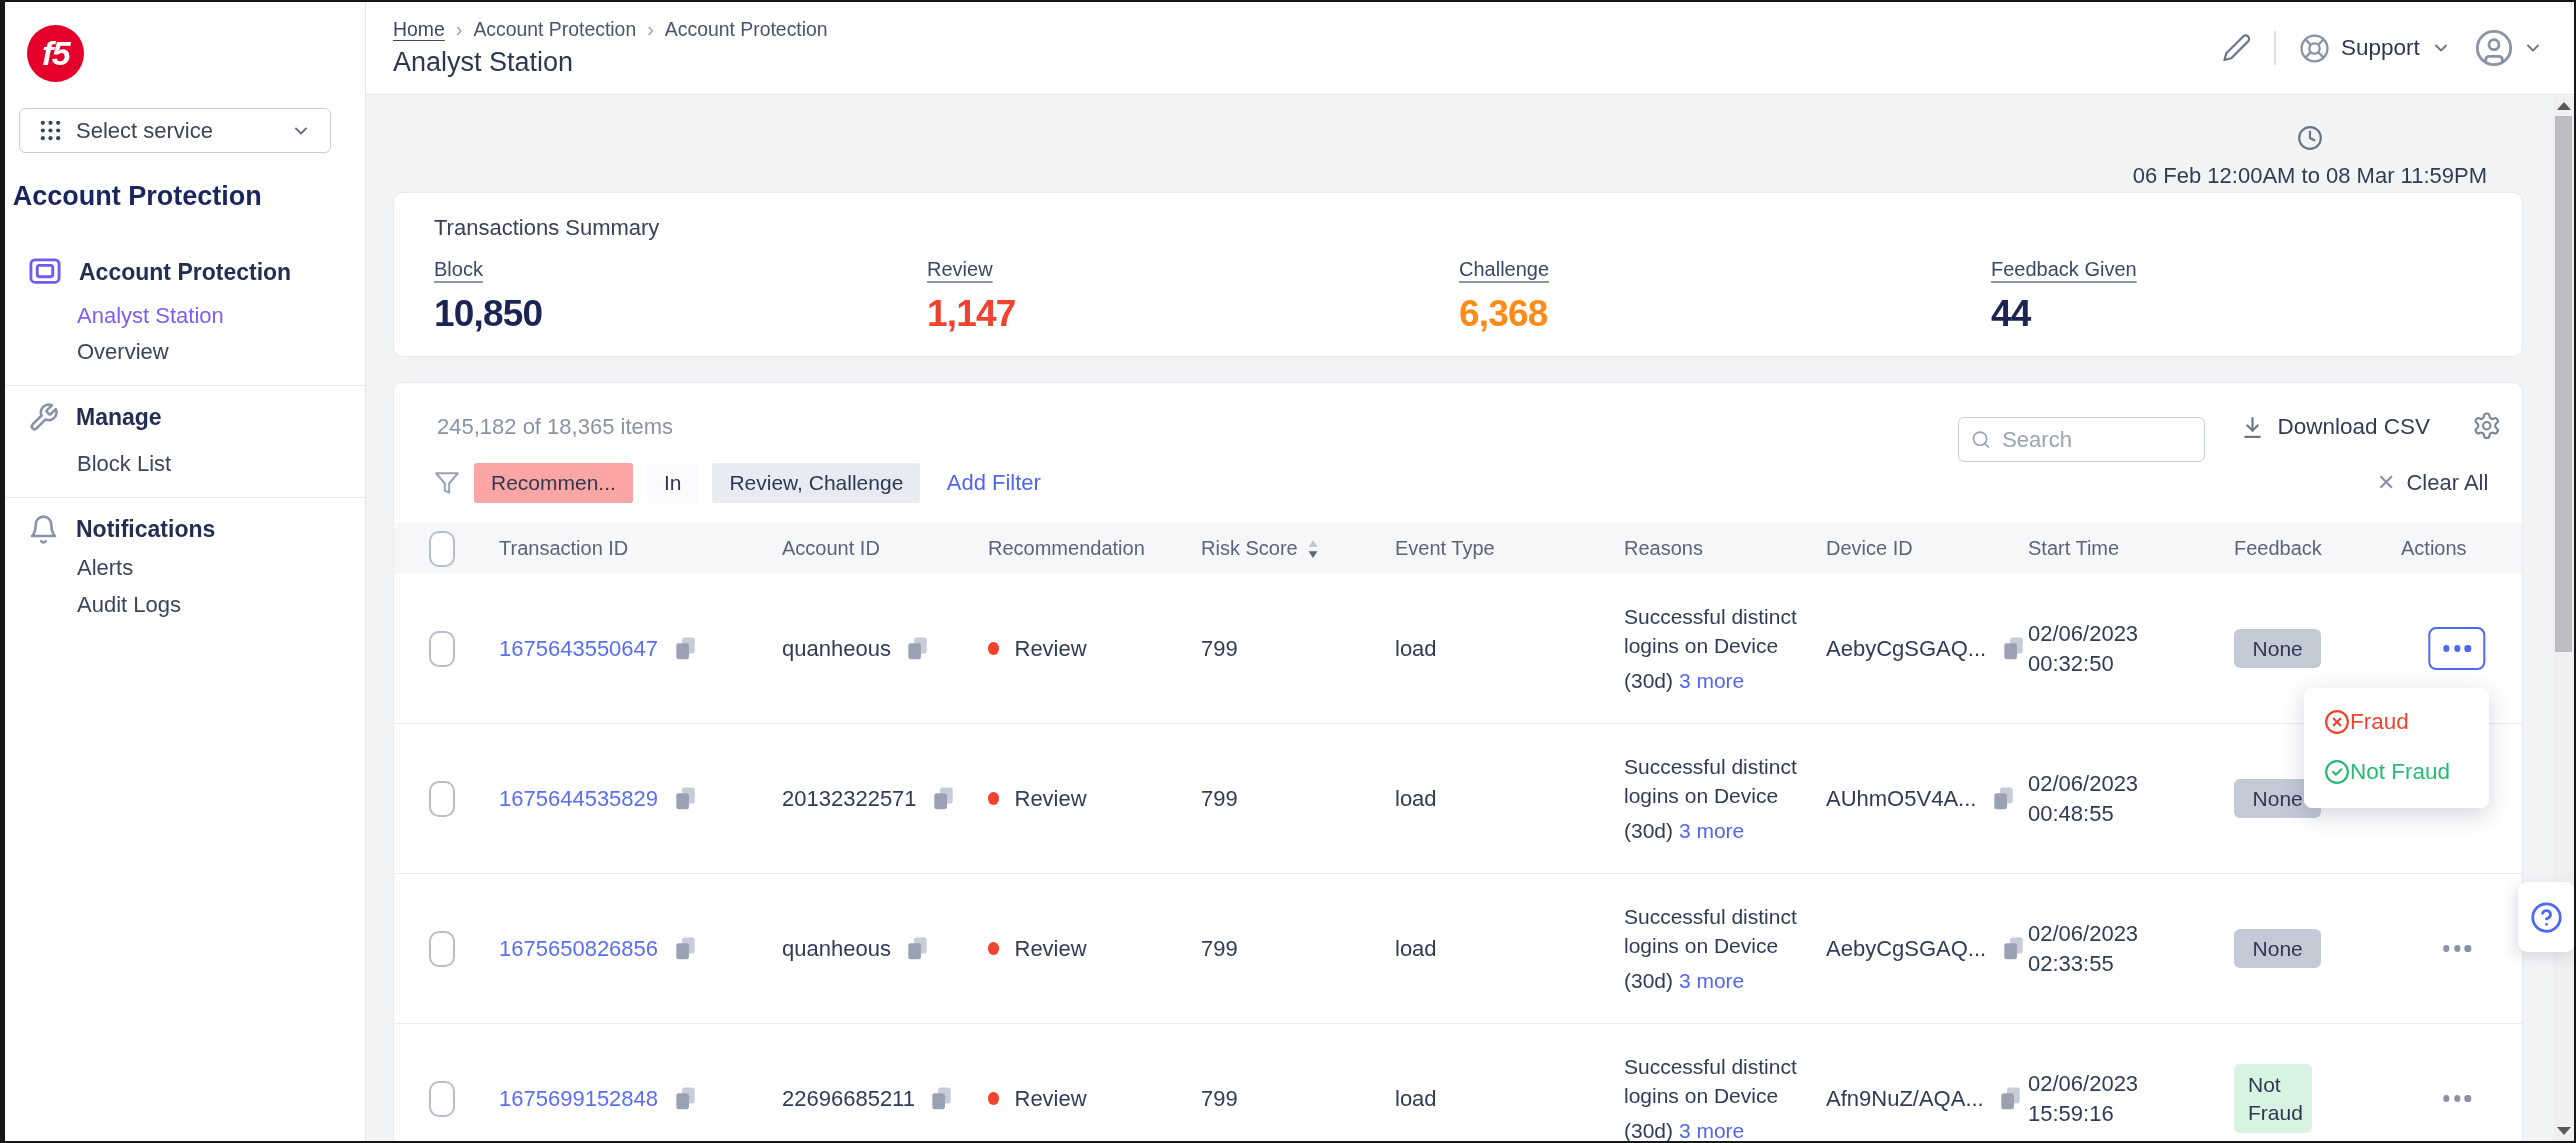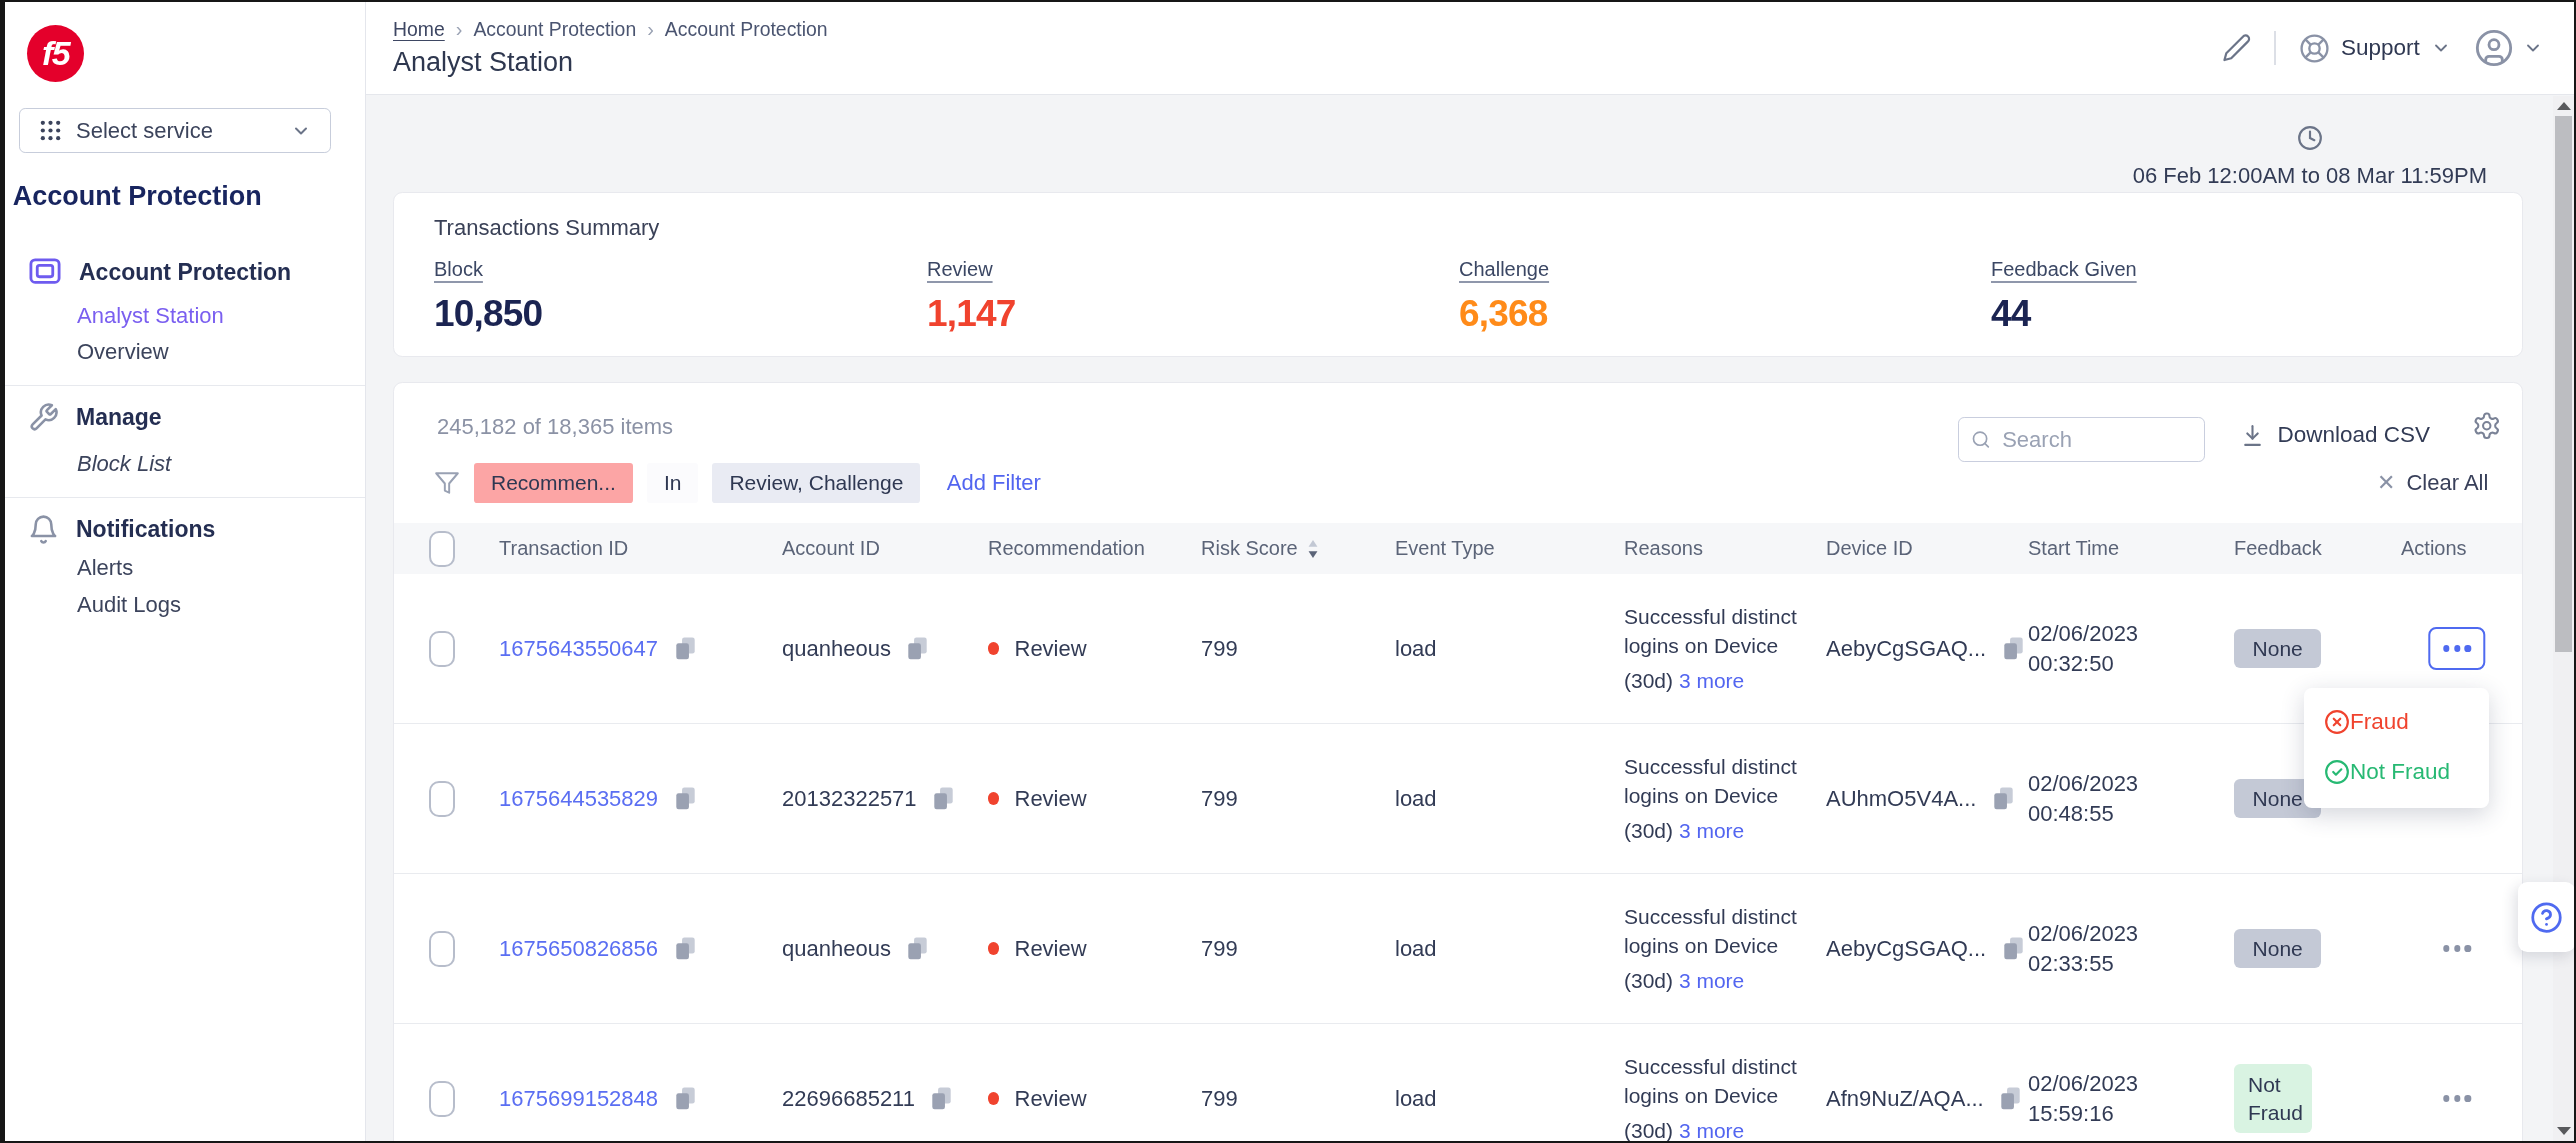--- a/index.html
+++ b/index.html
@@ -64,21 +64,21 @@
   .chip-op{ background:#fbfbfd; }
   .chip-value{ background:#e9ebf3; }
   .add-filter{ font-size:22px; color:#5265f0; margin-left:12.4px; cursor:pointer; }
   .search-box{ position:absolute; left:1564px; top:34px; width:247px; height:45px;
                border:1.6px solid #c9cede; border-radius:6.2px; background:#fff;
                display:flex; align-items:center; gap:11px; padding:0 12.4px; }
   .search-box input{ border:none; outline:none; width:100%; font-size:22px; color:#2f3852;
                      font-family:"Liberation Sans",sans-serif; background:transparent; }
   .search-box input::placeholder{ color:#9aa2b4; }
   .download{ position:absolute; left:1846px; top:31px; display:flex; align-items:center; gap:12.4px;
-             font-size:22.5px; color:#323b55; cursor:pointer;margin-top:8px; }
+             font-size:22.5px; color:#323b55; cursor:pointer; }
   .gear-btn{ position:absolute; left:2078px; top:28px; cursor:pointer; }
   .clear-all{ position:absolute; left:1983px; top:87px; display:flex; align-items:center; gap:11px;
               font-size:22px; color:#39405a; cursor:pointer; }
   .clear-all .x{ color:#8a92a6; font-size:22px; }
 
   .thead, .trow{ display:grid;
       grid-template-columns:70px 283px 206px 213px 194px 229px 202px 202px 206px 167px 101px;
       align-items:center; padding-left:35px; }
   .thead{ position:absolute; left:0; top:140px; width:100%; height:51px; background:#f6f7f9;
           font-size:20px; color:#5b6478; }
@@ -165,21 +165,21 @@
     <div class="nav-item" style="top:337px;">Overview</div>
 
     <div class="sb-divider" style="top:383px;"></div>
 
     <div class="nav-section-header" style="top:400px;">
       <svg width="31" height="31" viewBox="0 0 24 24" fill="none" stroke="#8a92a6" stroke-width="2" stroke-linecap="round" stroke-linejoin="round">
         <path d="M14.7 6.3a1 1 0 0 0 0 1.4l1.6 1.6a1 1 0 0 0 1.4 0l3.77-3.77a6 6 0 0 1-7.94 7.94l-6.91 6.91a2.12 2.12 0 0 1-3-3l6.91-6.91a6 6 0 0 1 7.94-7.94l-3.76 3.76z"></path>
       </svg>
       <span>Manage</span>
     </div>
-    <div class="nav-item" style="top:449px;font-style:italic;">Block List</div>
+    <div class="nav-item" style="top:449px;">Block List</div>
 
     <div class="sb-divider" style="top:495px;"></div>
 
     <div class="nav-section-header" style="top:512px;">
       <svg width="31" height="31" viewBox="0 0 24 24" fill="none" stroke="#8a92a6" stroke-width="2" stroke-linecap="round" stroke-linejoin="round">
         <path d="M6 8a6 6 0 0 1 12 0c0 7 3 9 3 9H3s3-2 3-9"></path>
           <path d="M10.3 21a1.94 1.94 0 0 0 3.4 0"></path>
       </svg>
       <span>Notifications</span>
     </div>

